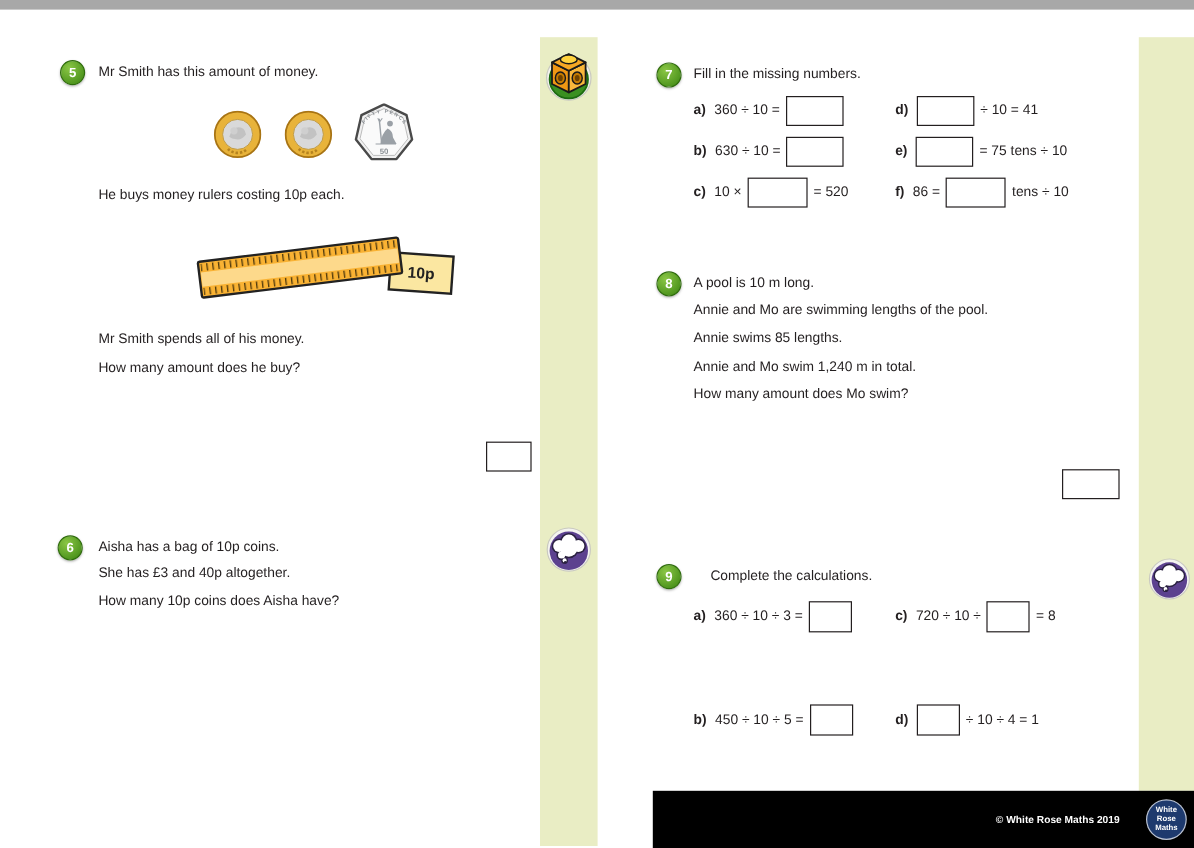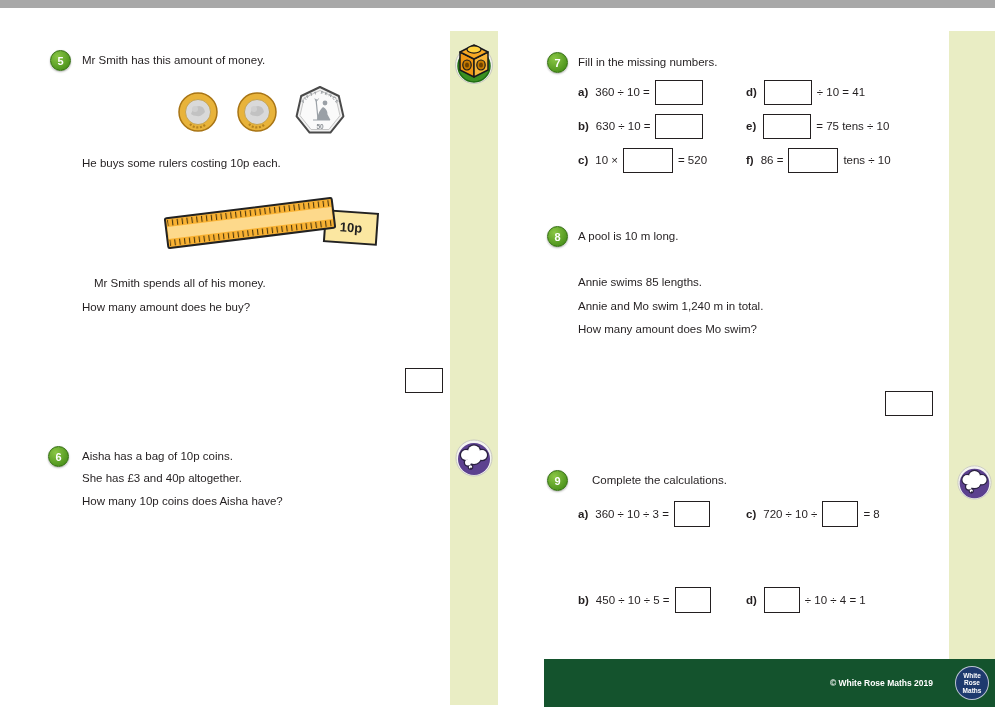--- a/index.html
+++ b/index.html
@@ -16,21 +16,21 @@
   .txt{position:absolute;font-size:11.5px;white-space:nowrap;line-height:13px;}
   .eq{position:absolute;display:flex;align-items:center;gap:5px;font-size:11.5px;white-space:nowrap;height:26px;}
   .eq .lbl{font-weight:bold;margin-right:2px;}
   .box{border:1.6px solid #231f20;background:#fff;box-sizing:border-box;}
   .absbox{position:absolute;}
   .bx48{width:48px;height:25px;}
   .bx50{width:50px;height:25px;}
   .bx38{width:38px;height:26px;}
   .bx36{width:36px;height:26px;}
   .icon{position:absolute;}
-  .footer{position:absolute;left:544px;top:659px;width:451px;height:48px;background:#14532d;}
+  .footer{position:absolute;left:544px;top:659px;width:451px;height:48px;background:#000000;}
   .copyright{position:absolute;right:62px;top:19px;color:#fff;font-size:8.5px;font-weight:bold;white-space:nowrap;}
   .logo{position:absolute;right:6px;top:7px;width:34px;height:34px;border-radius:50%;background:#1e3a6e;
         border:1px solid rgba(255,255,255,.7);box-sizing:border-box;color:#fff;display:flex;flex-direction:column;
         align-items:center;justify-content:center;font-size:6.5px;font-weight:bold;line-height:1.1;}
 </style>
 </head>
 <body>
 
 <div class="page">
 
@@ -65,41 +65,41 @@
       <textPath href="#arcTop" startOffset="4">FIFTY PENCE</textPath>
     </text>
     <circle cx="30" cy="17" r="2.4" fill="#9aa0a6"></circle>
     <path d="M22,34 q1,-9 6,-13 q4.5,2 4.5,7.5 l3,5.5 z" fill="#9aa0a6"></path>
     <line x1="21" y1="13" x2="23" y2="33" stroke="#9aa0a6" stroke-width="1.2"></line>
     <path d="M19.8,12.5 l1.6,3 l2.2,-3" stroke="#9aa0a6" fill="none" stroke-width="0.9"></path>
     <path d="M18,34 h17" stroke="#9aa0a6" stroke-width="1"></path>
     <text x="25" y="42.5" font-size="6.5" font-weight="bold" fill="#8a8f94" text-anchor="middle">50</text>
   </svg>
 
-  <div class="txt" style="left:82px;top:157px">He buys some rulers costing 10p each.</div>
+  <div class="txt" style="left:82px;top:157px">He buys money rulers costing 10p each.</div>
 
   <svg class="icon" style="left:158px;top:186px" width="230" height="74" viewBox="0 0 230 74">
     <defs>
       <pattern id="tk" width="4.9" height="8" patternUnits="userSpaceOnUse">
         <line x1="0.6" y1="0" x2="0.6" y2="8" stroke="#3a2a08" stroke-width="1"></line>
       </pattern>
     </defs>
     <g transform="rotate(4 193 41)">
       <rect x="167" y="26" width="52" height="31" fill="#fbe7a1" stroke="#222" stroke-width="2"></rect>
       <text x="193" y="46" font-size="13" font-weight="bold" fill="#222" text-anchor="middle">10p</text>
     </g>
     <g transform="rotate(-7 92 37)">
       <rect x="8" y="22" width="168" height="30" fill="#f9b233" stroke="#222" stroke-width="2" rx="1.5"></rect>
       <rect x="9.5" y="31" width="165" height="12" fill="#fdd98b"></rect>
       <rect x="10" y="24" width="164" height="6" fill="url(#tk)"></rect>
       <rect x="10" y="44" width="164" height="6" fill="url(#tk)"></rect>
     </g>
   </svg>
 
-  <div class="txt" style="left:94px;top:277px">Mr Smith spends all of his money.</div>
+  <div class="txt" style="left:82px;top:277px">Mr Smith spends all of his money.</div>
   <div class="txt" style="left:82px;top:301px">How many amount does he buy?</div>
   <div class="box absbox" style="left:405px;top:368px;width:38px;height:25px"></div>
 
   <div class="qnum" style="left:48px;top:446px">6</div>
   <div class="txt" style="left:82px;top:450px">Aisha has a bag of 10p coins.</div>
   <div class="txt" style="left:82px;top:472px">She has £3 and 40p altogether.</div>
   <div class="txt" style="left:82px;top:495px">How many 10p coins does Aisha have?</div>
 
   <div class="qnum" style="left:547px;top:52px">7</div>
   <div class="txt" style="left:578px;top:56px;font-weight:normal">Fill in the missing numbers.</div>
@@ -132,20 +132,21 @@
   </div>
   <div class="eq" style="left:746px;top:147px">
     <span class="lbl">f)</span>
     <span>86 =</span>
     <div class="box bx50"></div>
     <span>tens ÷ 10</span>
   </div>
 
   <div class="qnum" style="left:547px;top:226px">8</div>
   <div class="txt" style="left:578px;top:230px">A pool is 10 m long.</div>
+  <div class="txt" style="left:578px;top:253px">Annie and Mo are swimming lengths of the pool.</div>
   <div class="txt" style="left:578px;top:276px">Annie swims 85 lengths.</div>
   <div class="txt" style="left:578px;top:300px">Annie and Mo swim 1,240 m in total.</div>
   <div class="txt" style="left:578px;top:323px">How many amount does Mo swim?</div>
   <div class="box absbox" style="left:885px;top:391px;width:48px;height:25px"></div>
 
   <div class="qnum" style="left:547px;top:470px">9</div>
   <div class="txt" style="left:592px;top:474px">Complete the calculations.</div>
 
   <div class="eq" style="left:578px;top:501px">
     <span class="lbl">a)</span>

